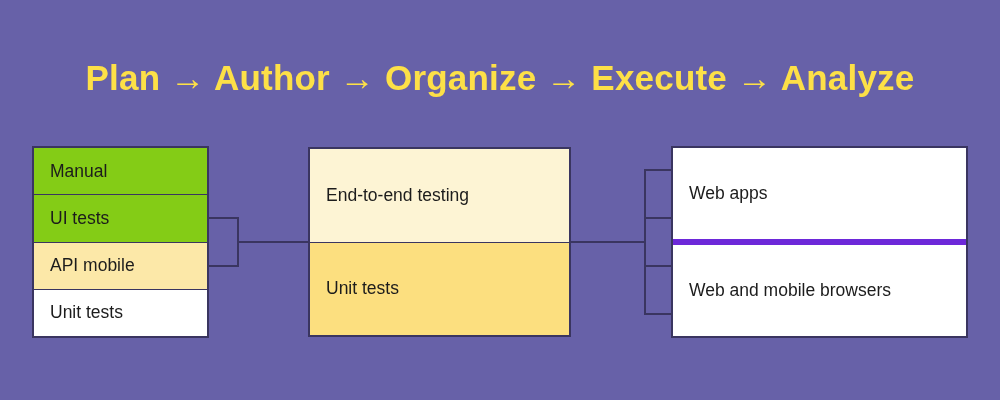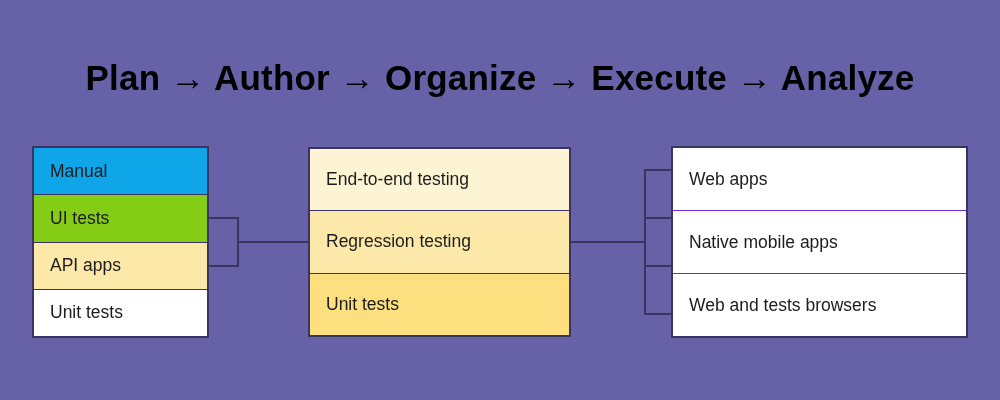--- a/index.html
+++ b/index.html
@@ -19,21 +19,21 @@
     height: 400px;
   }
 
   
   .title {
     position: absolute;
     left: 0;
     top: 58px;
     width: 1000px;
     text-align: center;
-    color: #000000;
+    color: #fde047;
     font-size: 35px;
     font-weight: bold;
     letter-spacing: 0.2px;
     white-space: nowrap;
   }
 
   
   .col {
     position: absolute;
     border: 2px solid #3a3560;
@@ -80,21 +80,21 @@
 
   
   #col-right {
     left: 671px;
     top: 146px;
     width: 297px;
     height: 192px;
   }
   #col-right .cell {
     flex: 1 1 0;
-    border-bottom: 1px solid #6d28d9;
+    border-bottom: 6px solid #6d28d9;
   }
   #col-right .cell:last-child { border-bottom: none; }
 
   
   .conn {
     position: absolute;
     background: #3a3560;
   }
   .conn.h { height: 2px; }
   .conn.v { width: 2px; }
@@ -114,63 +114,57 @@
   #rb-branch-4     { left: 644px; top: 313px; width: 29px; }
 </style>
 </head>
 <body style="background: rgb(103, 97, 168);">
 
 <div class="canvas">
 
   <div class="title">Plan → Author → Organize → Execute → Analyze</div>
 
   <div class="col" id="col-left" style="border-color: rgb(58, 53, 96);">
-    <div class="cell" style="background: #0ea5e9;">
+    <div class="cell" style="background: #84cc16;">
       <span>Manual</span>
     </div>
     <div class="cell" style="background: #84cc16;">
       <span>UI tests</span>
     </div>
     <div class="cell" style="background: rgb(252, 232, 168);">
-      <span>API apps</span>
+      <span>API mobile</span>
     </div>
     <div class="cell" style="background: rgb(255, 255, 255);">
       <span>Unit tests</span>
     </div>
   </div>
 
   <div class="conn h" id="lb-branch-top" style="background: rgb(58, 53, 96);"></div>
   <div class="conn h" id="lb-branch-bot" style="background: rgb(58, 53, 96);"></div>
   <div class="conn v" id="lb-spine" style="background: rgb(58, 53, 96);"></div>
   <div class="conn h" id="lb-stem" style="background: rgb(58, 53, 96);"></div>
 
   <div class="col" id="col-mid" style="border-color: rgb(58, 53, 96);">
     <div class="cell" style="background: rgb(253, 244, 212);">
       <span>End-to-end testing</span>
-    </div>
-    <div class="cell" style="background: rgb(252, 233, 169);">
-      <span>Regression testing</span>
     </div>
     <div class="cell" style="background: rgb(252, 223, 127);">
       <span>Unit tests</span>
     </div>
   </div>
 
   <div class="conn h" id="rb-stem" style="background: rgb(58, 53, 96);"></div>
   <div class="conn v" id="rb-spine" style="background: rgb(58, 53, 96);"></div>
   <div class="conn h" id="rb-branch-1" style="background: rgb(58, 53, 96);"></div>
   <div class="conn h" id="rb-branch-2" style="background: rgb(58, 53, 96);"></div>
   <div class="conn h" id="rb-branch-3" style="background: rgb(58, 53, 96);"></div>
   <div class="conn h" id="rb-branch-4" style="background: rgb(58, 53, 96);"></div>
 
   <div class="col" id="col-right" style="border-color: rgb(58, 53, 96);">
     <div class="cell" style="background: rgb(255, 255, 255);">
       <span>Web apps</span>
     </div>
     <div class="cell" style="background: rgb(255, 255, 255);">
-      <span>Native mobile apps</span>
-    </div>
-    <div class="cell" style="background: rgb(255, 255, 255);">
-      <span>Web and tests browsers</span>
+      <span>Web and mobile browsers</span>
     </div>
   </div>
 
 </div>
 
 </body></html>

